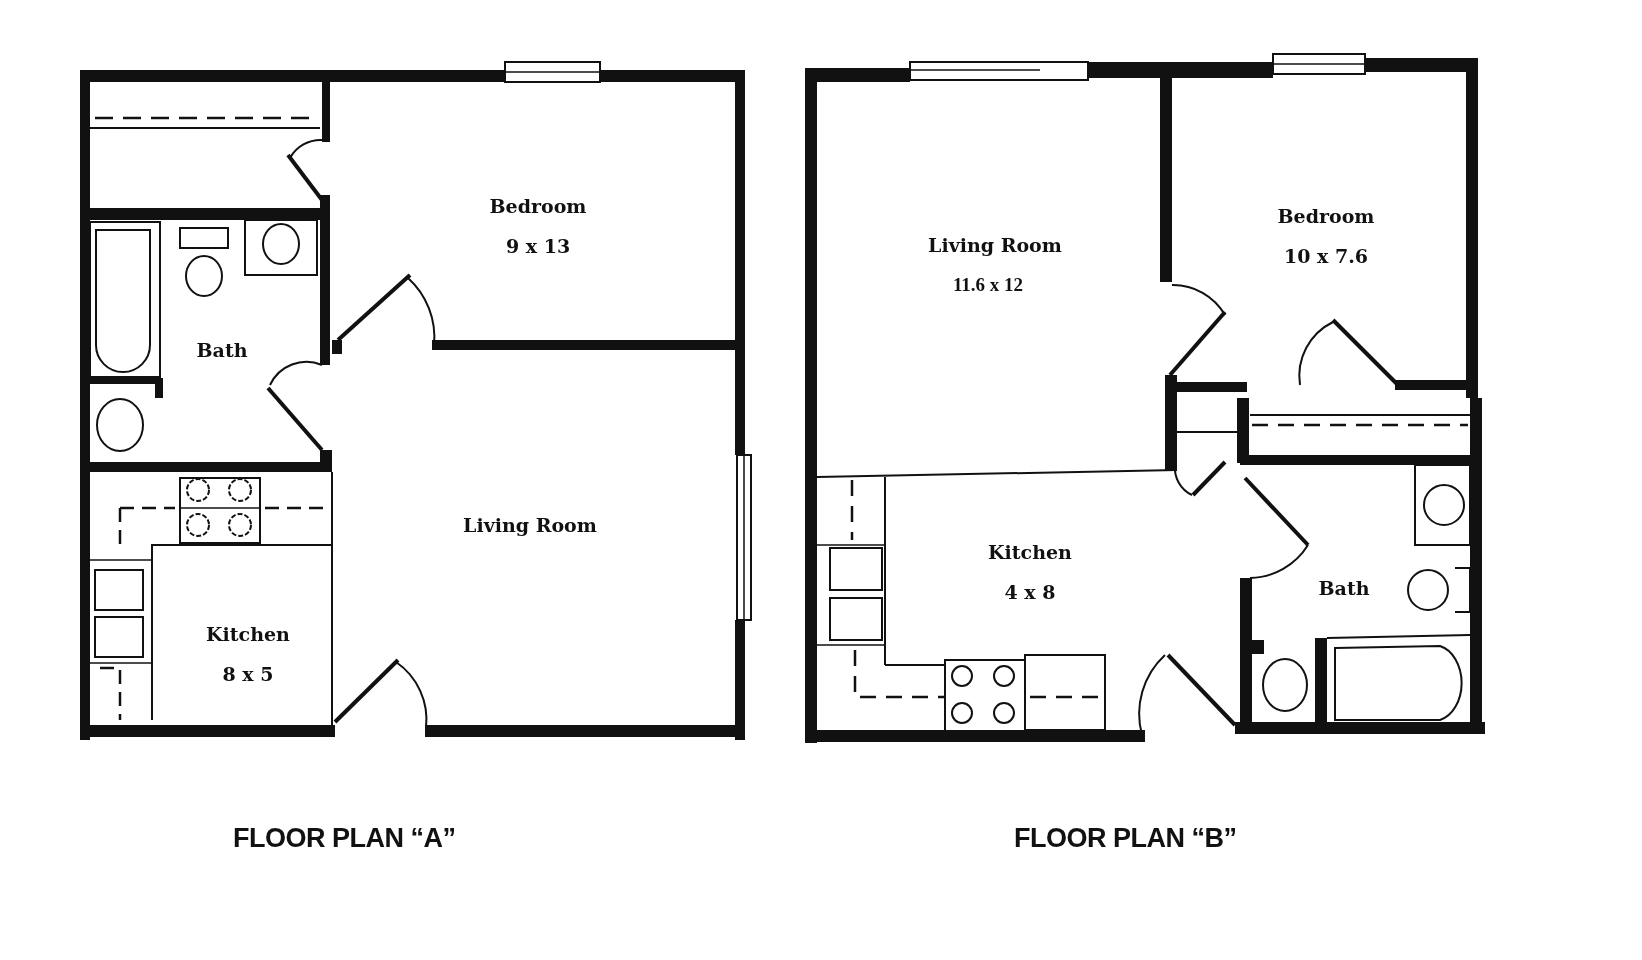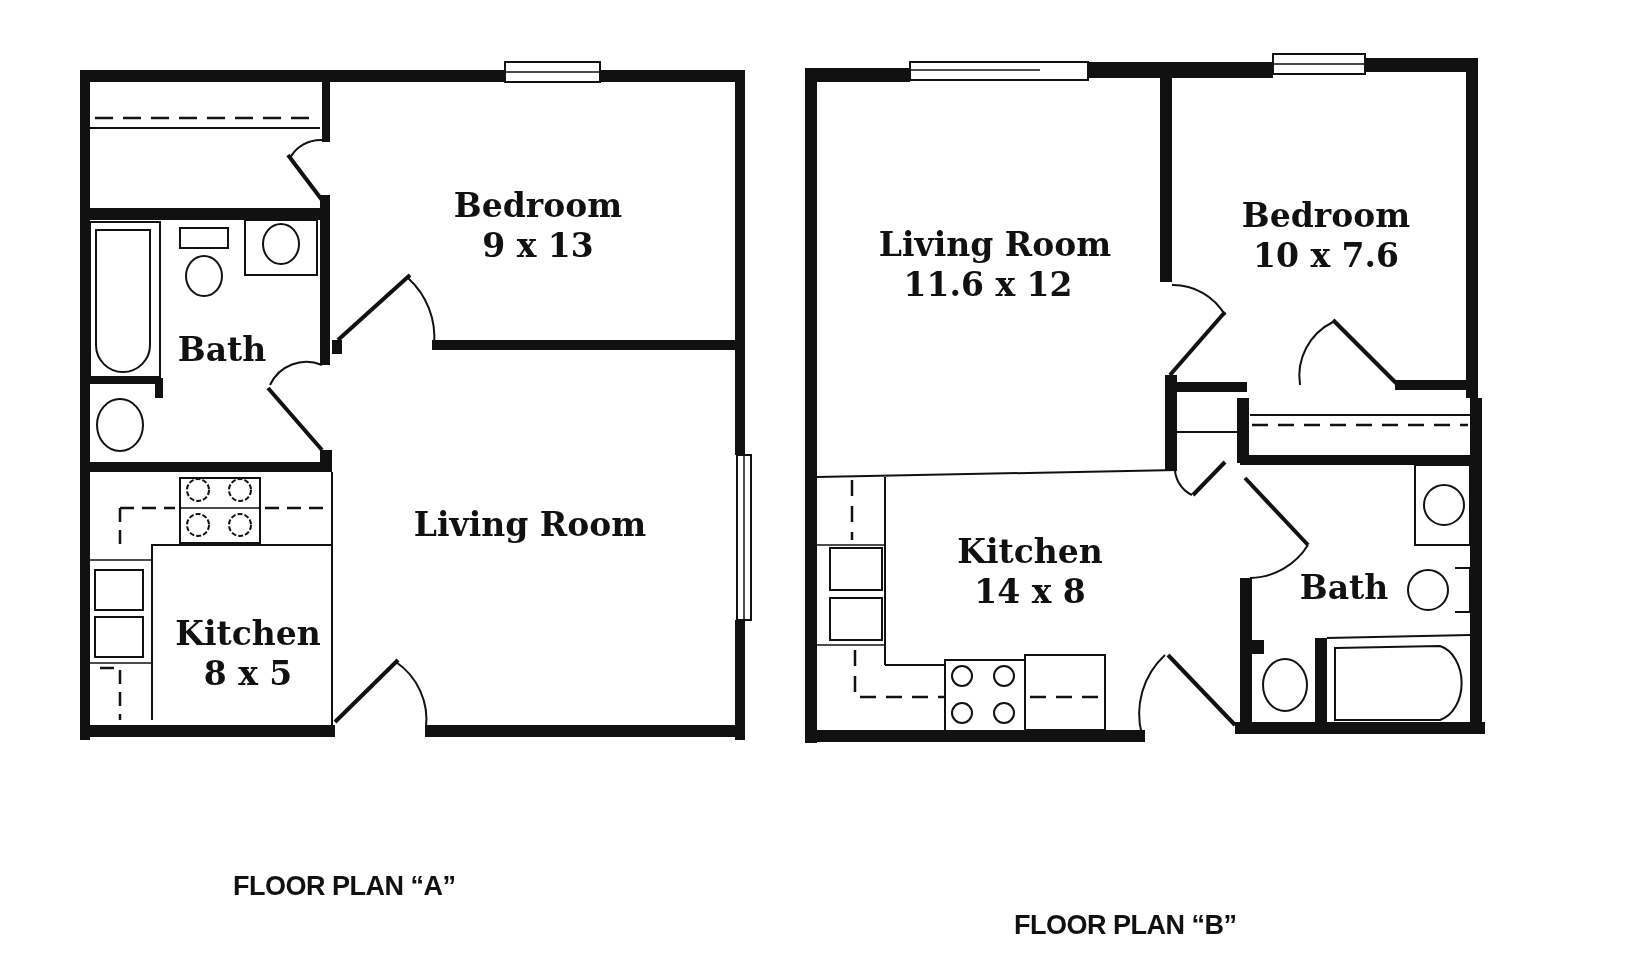--- a/index.html
+++ b/index.html
@@ -1,25 +1,25 @@
 <!DOCTYPE html>
 <html><head>
 <meta charset="utf-8">
 <style>
   html, body { margin: 0; padding: 0; background: #ffffff; }
   body { width: 1642px; height: 960px; position: relative; overflow: hidden; font-family: "DejaVu Serif", serif; }
   .plan { position: absolute; top: 0; left: 0; }
   .room-label {
     position: absolute; text-align: center; font-family: "DejaVu Serif", serif;
-    font-weight: bold; color: #111; font-size: 33px; line-height: 40px; white-space: nowrap;
+    font-weight: bold; color: #111; font-size: 19px; line-height: 40px; white-space: nowrap;
     transform: translateX(-50%);
   }
   .caption {
     position: absolute; font-family: "Liberation Sans", sans-serif; font-weight: bold;
-    font-size: 27px; color: #111; letter-spacing: -0.5px; white-space: nowrap; margin-top: 48px;
+    font-size: 27px; color: #111; letter-spacing: -0.5px; white-space: nowrap;
   }
   svg { position: absolute; left: 0; top: 0; }
 </style>
 </head>
 <body>
 
 <div class="plan" style="width:800px;height:960px;">
   <svg width="800" height="800" viewBox="0 0 800 800">
     <g stroke="#111" fill="none">
 
@@ -177,28 +177,28 @@
       <rect x="1252" y="640" width="12" height="14" fill="#111" stroke="none"></rect>
       <ellipse cx="1285" cy="685" rx="22" ry="26" stroke-width="2"></ellipse>
       <rect x="1315" y="638" width="12" height="90" fill="#111" stroke="none"></rect>
       <line x1="1327" y1="638" x2="1470" y2="635" stroke-width="2"></line>
       <path d="M1335 648 L1440 646 A 28 38 0 0 1 1440 720 L1335 720 Z" stroke-width="2"></path>
     </g>
   </svg>
 
   <div class="room-label" style="left:995px;top:225px;">
     <div>Living Room</div>
-    <div style="margin-left:-14px;">11.6 x 12</div>
+    <div style="margin-left:-14px;font-family:Liberation Serif, serif;">11.6 x 12</div>
   </div>
   <div class="room-label" style="left:1326px;top:196px;">
     <div>Bedroom</div>
     <div>10 x 7.6</div>
   </div>
   <div class="room-label" style="left:1030px;top:532px;">
     <div>Kitchen</div>
-    <div>14 x 8</div>
+    <div>4 x 8</div>
   </div>
   <div class="room-label" style="left:1344px;top:568px;">
     <div>Bath</div>
   </div>
 
-  <div class="caption" style="left:1014px;top:862px;">FLOOR PLAN “B”</div>
+  <div class="caption" style="left:1014px;top:823px;">FLOOR PLAN “B”</div>
 </div>
 
 </body></html>

